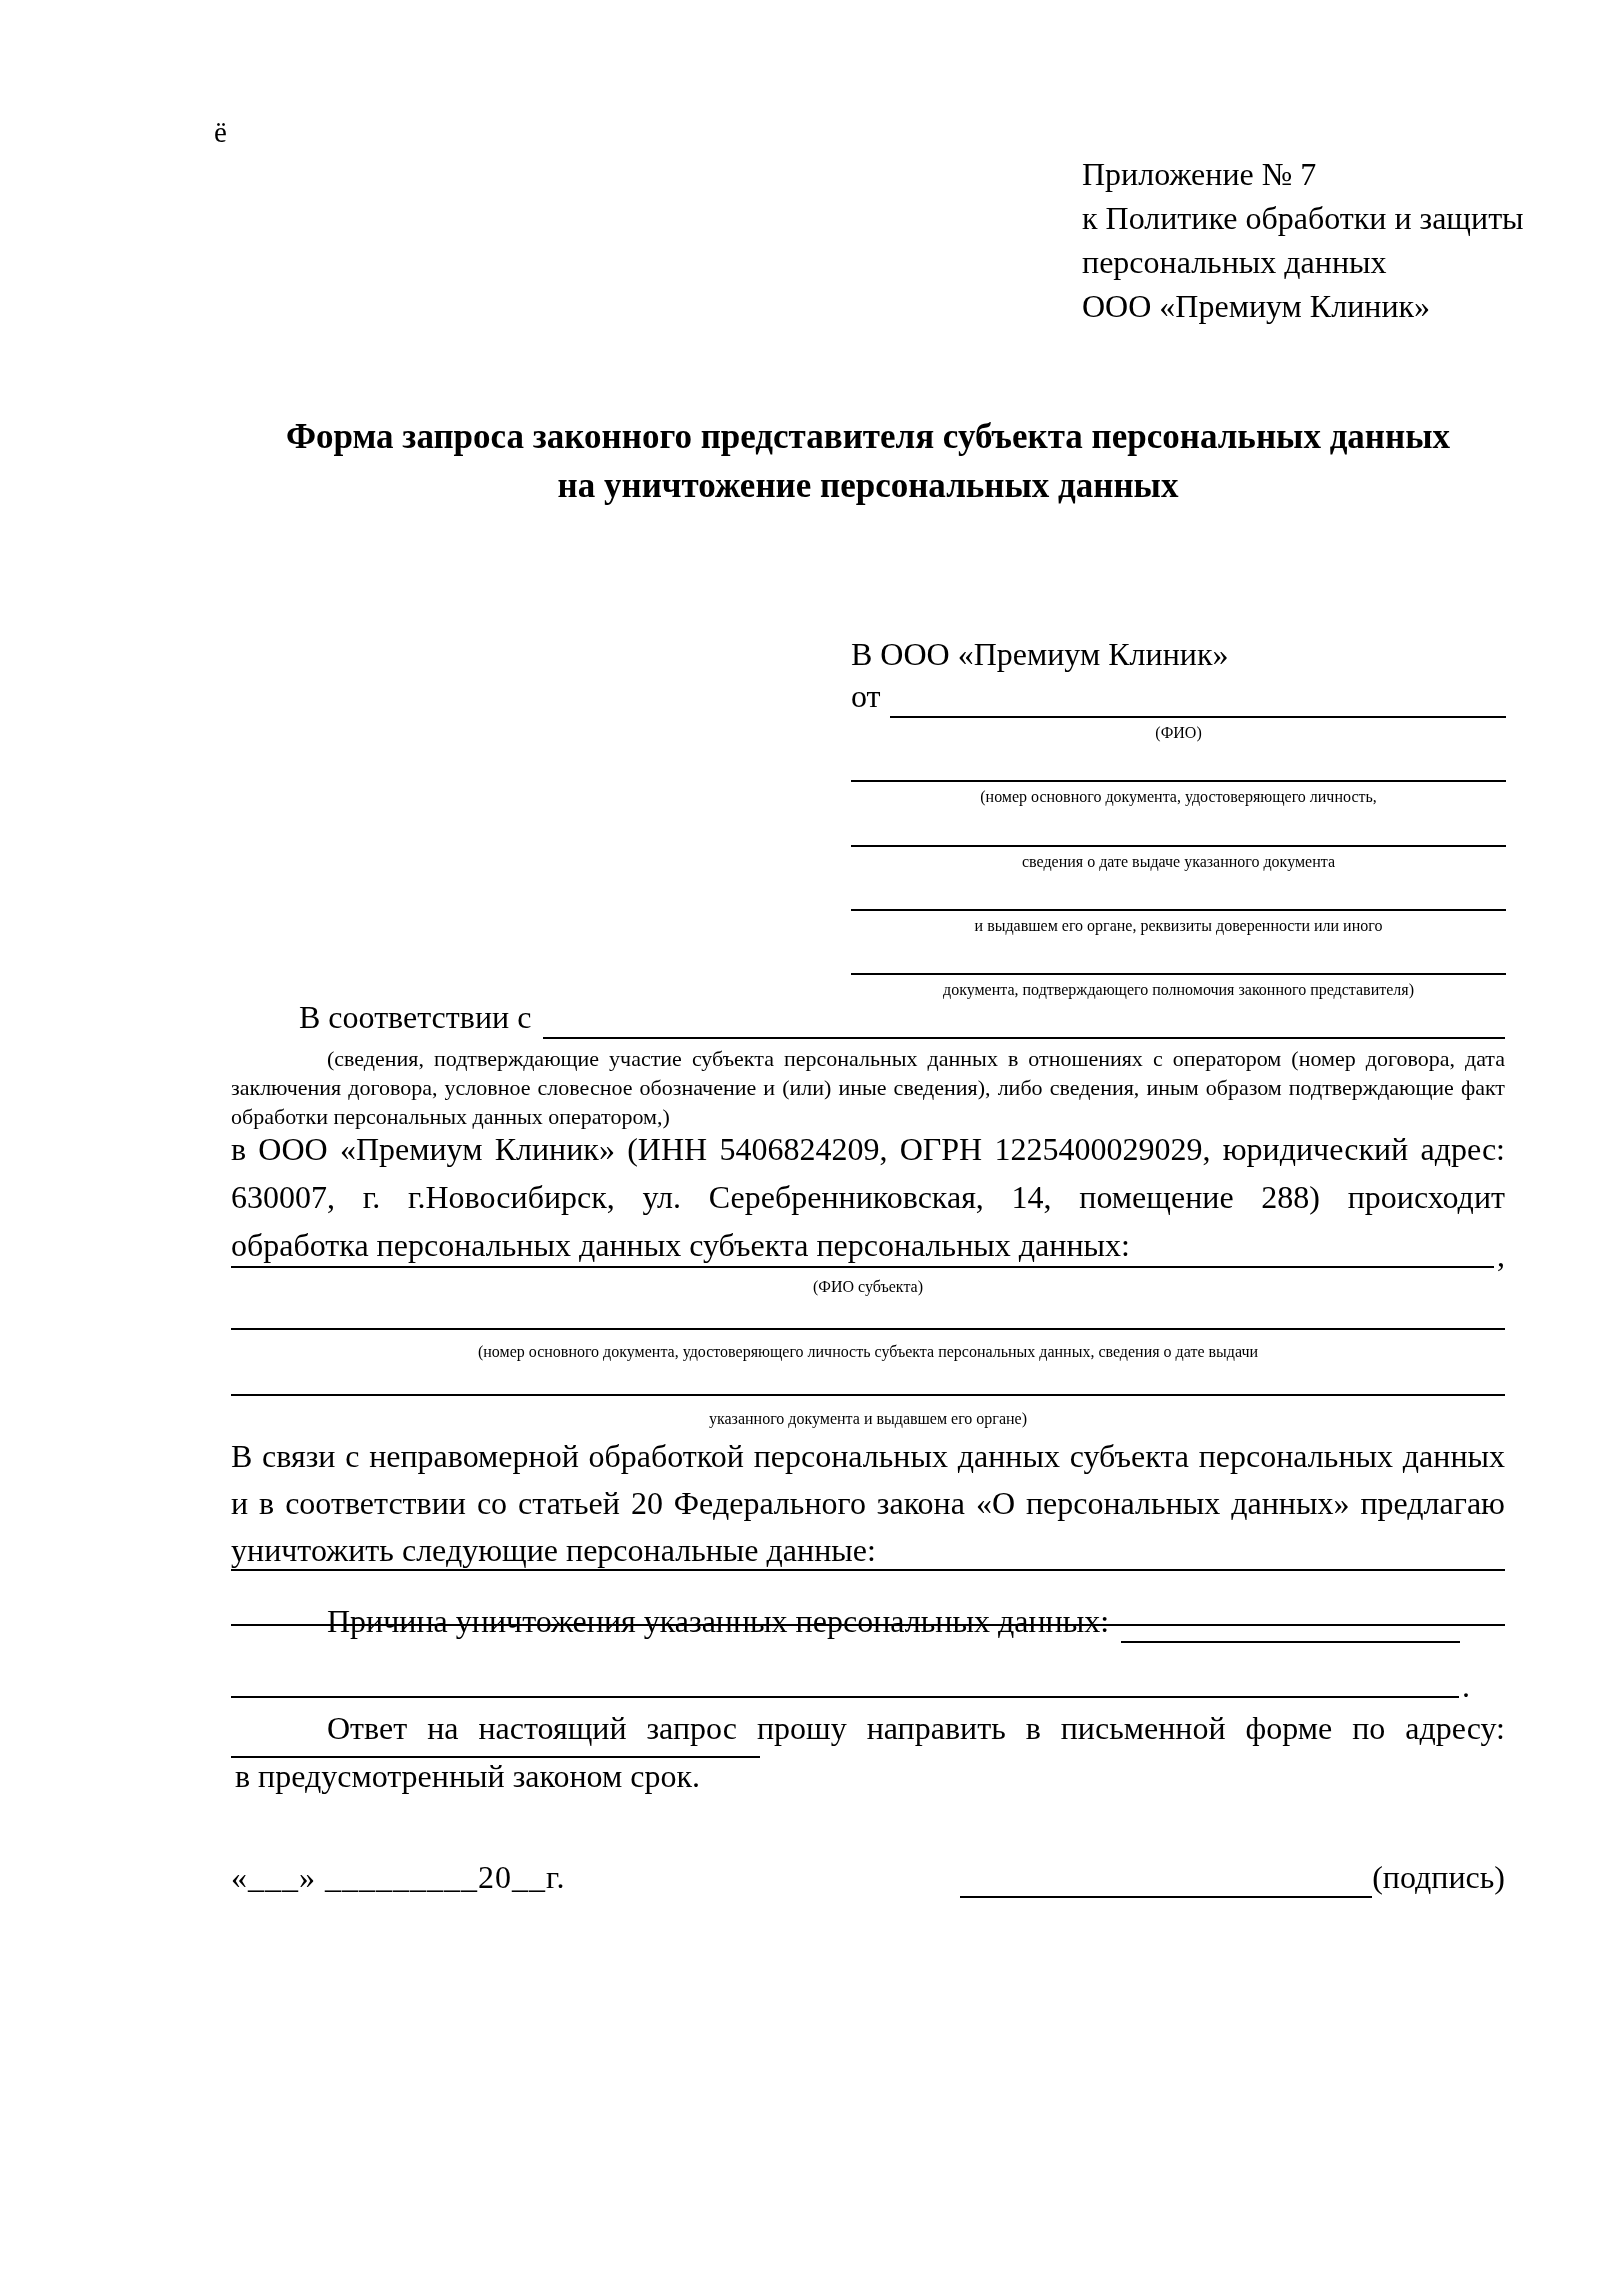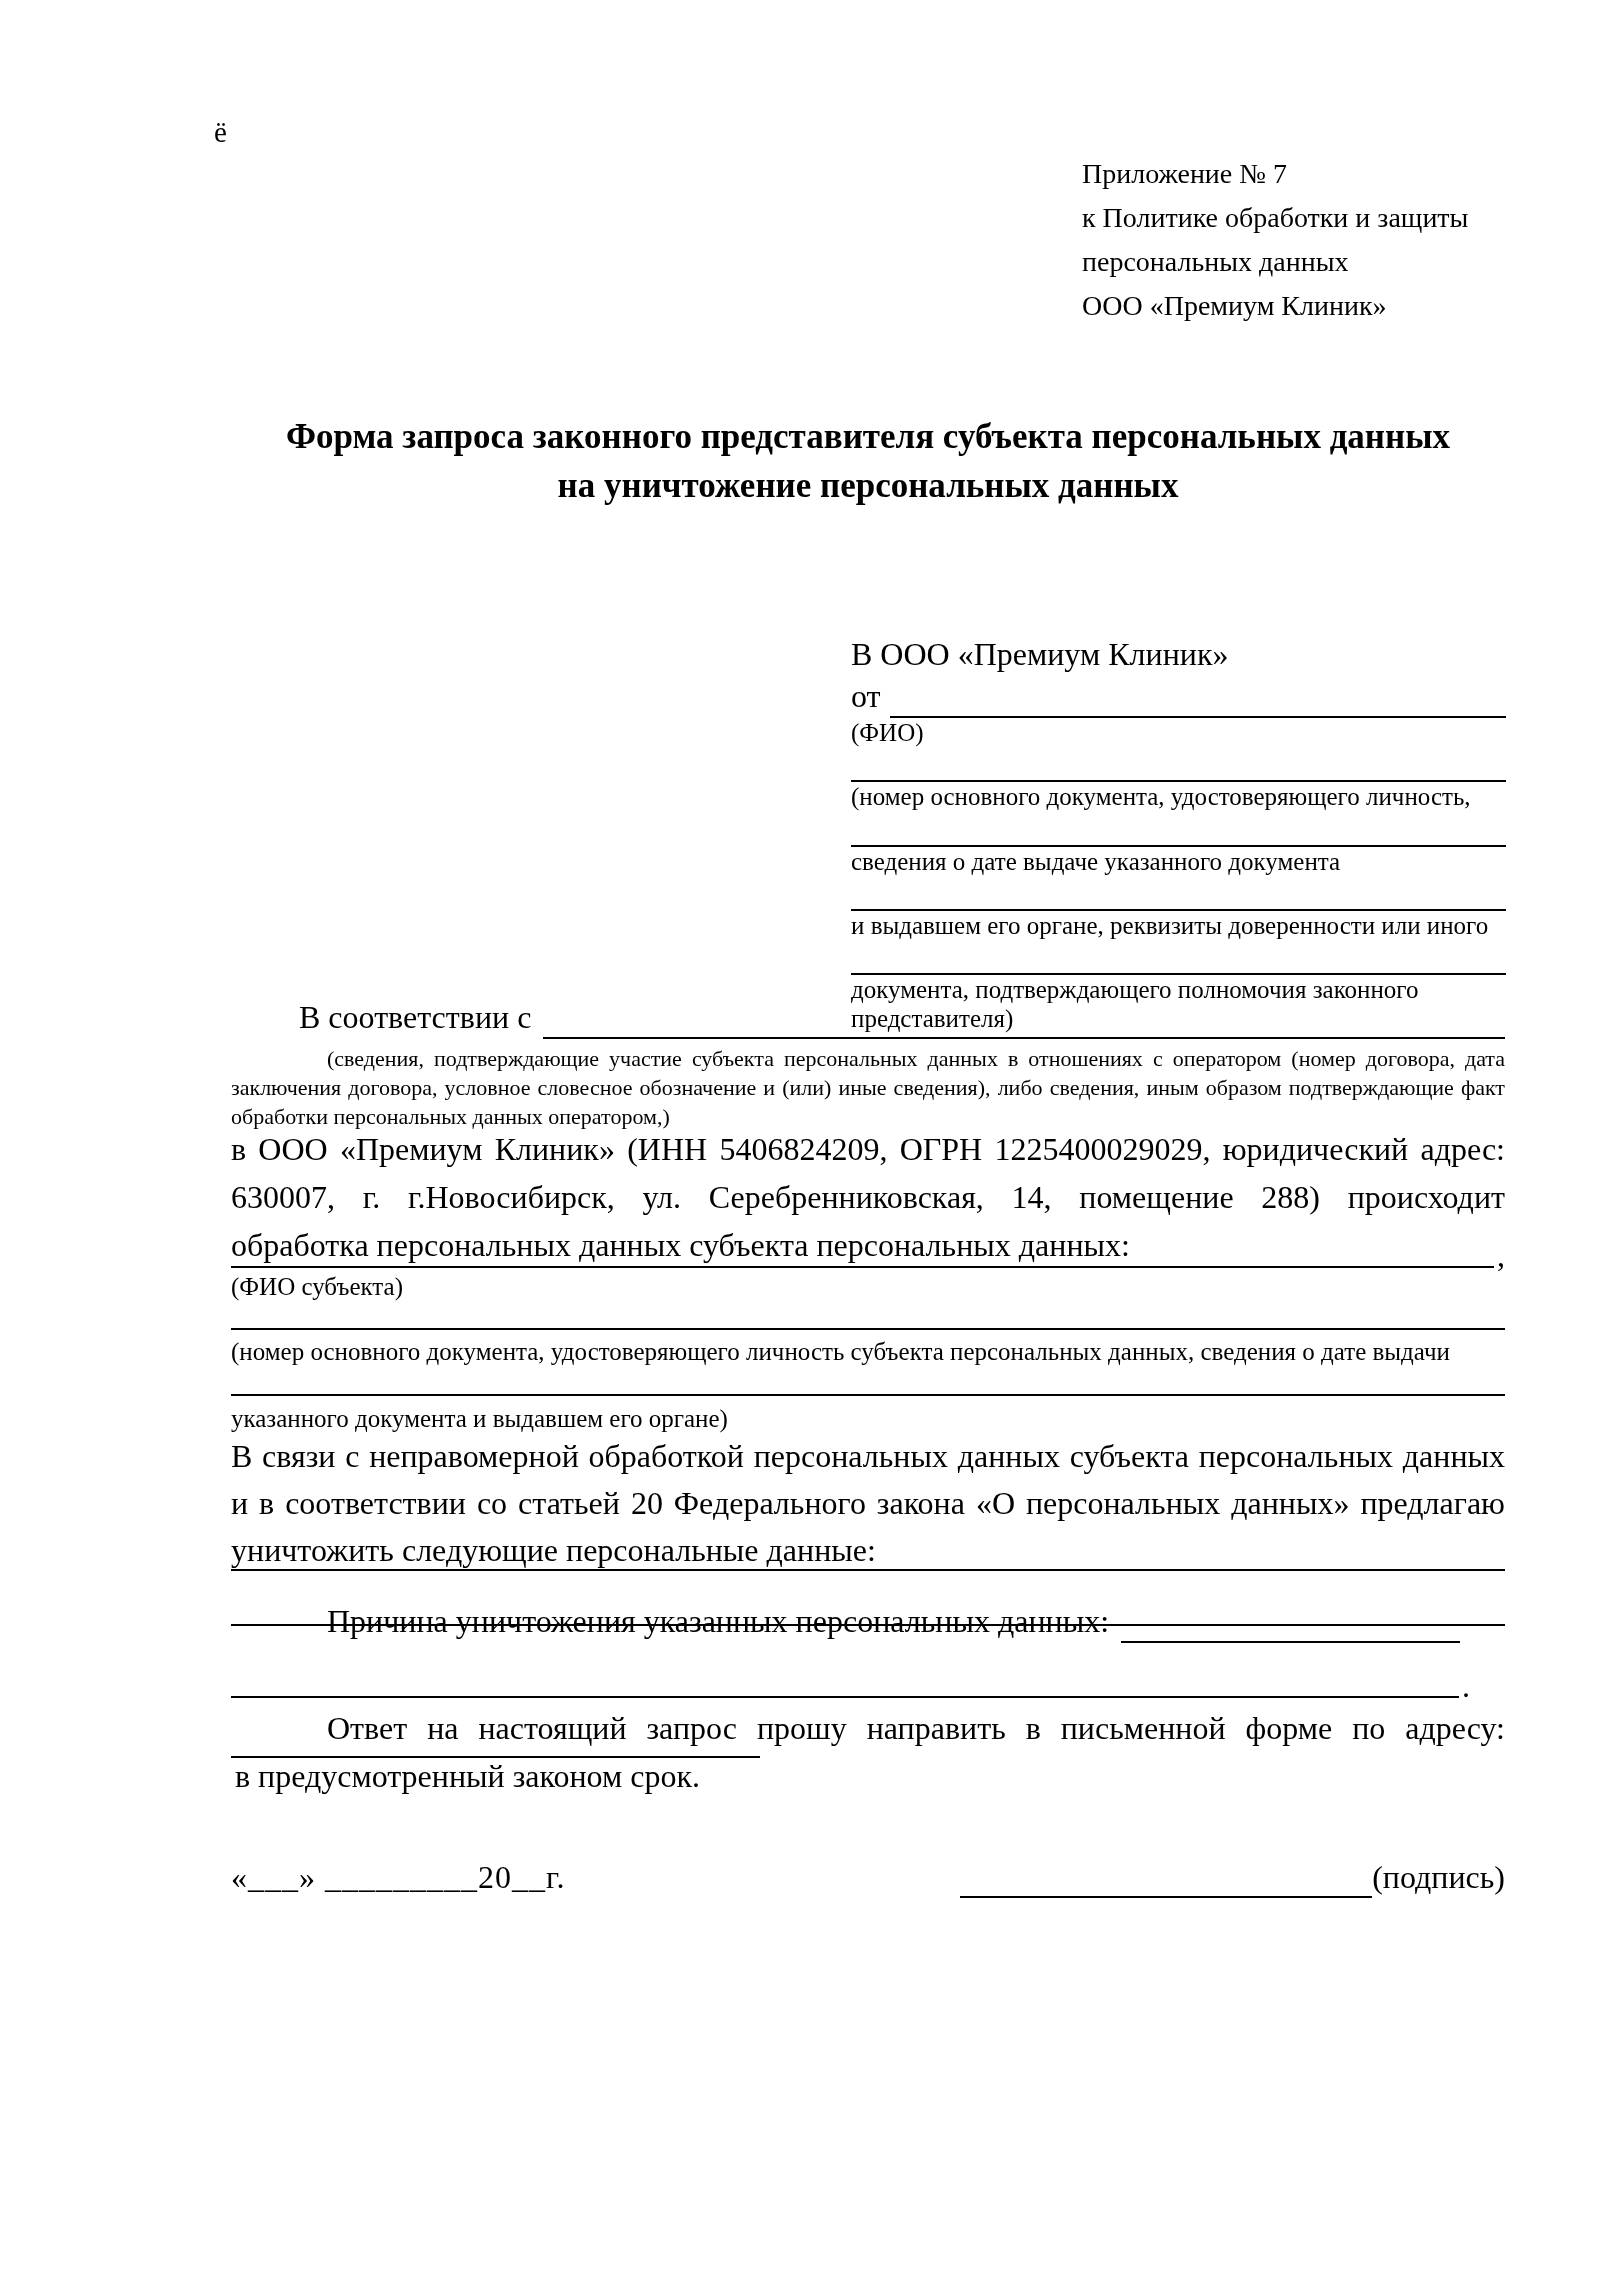--- a/index.html
+++ b/index.html
@@ -12,31 +12,31 @@
     color: #000000;
     font-family: "Liberation Serif", "DejaVu Serif", serif;
     font-size: 32px;
     overflow: hidden;
   }
   .abs { position: absolute; }
   .band { position: absolute; left: 231px; right: 116px; }
 
   .stray { font-size: 29px; line-height: 33px; }
 
-  .annex { font-size: 28px; line-height: 44px; white-space: nowrap; }
+  .annex { font-size: 32px; line-height: 44px; white-space: nowrap; }
 
   .doc-title { text-align: center; font-weight: bold; font-size: 35px; line-height: 49px; }
 
   .addr { width: 655px; margin-top: 36px; }
   .addr-org { line-height: 41px; }
   .row { display: flex; align-items: stretch; }
   .from-row { height: 43px; line-height: 43px; }
   .from-row .lbl { white-space: nowrap; padding-right: 9.8px; }
   .fill { flex: 1 1 auto; border-bottom: 2.9px solid #000; }
-  .caption { font-size: 25px; line-height: 29px; }
+  .caption { font-size: 16px; line-height: 29px; text-align: center; }
   .wline { border-bottom: 2.9px solid #000; height: 23.5px; }
   .field { margin-top: 9.8px; }
 
   .acc-row { height: 43px; line-height: 43px; }
   .acc-row .lead { margin-left: 68px; white-space: nowrap; padding-right: 11.8px; }
 
   .note { font-size: 22px; line-height: 29px; }
   .jline { text-align: justify; text-align-last: justify; }
   .note .ind { padding-left: 96px; }
 

